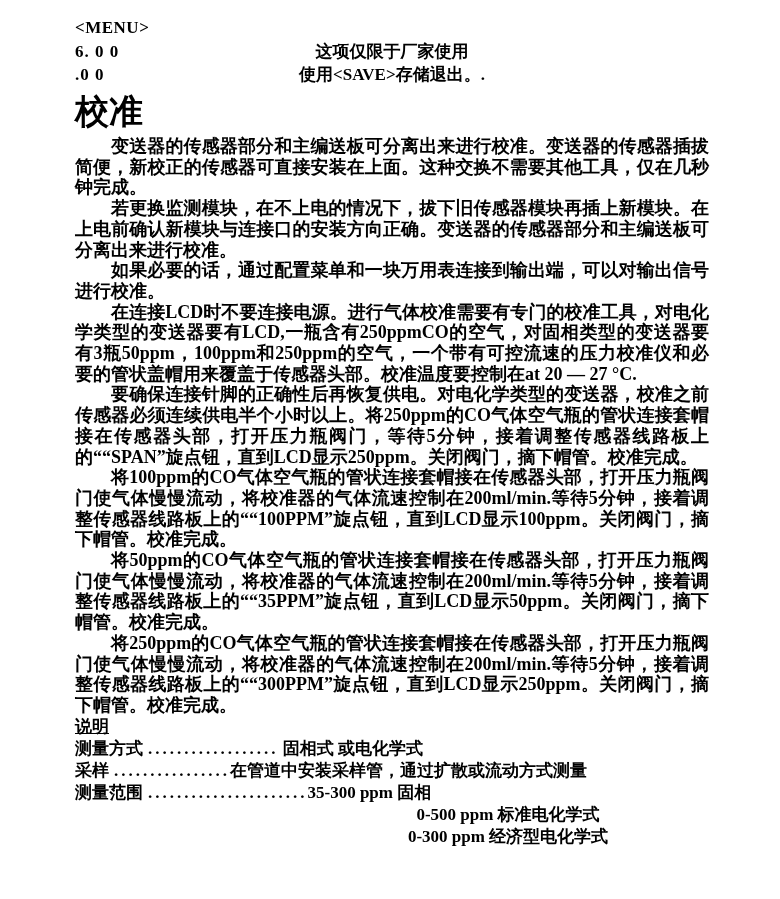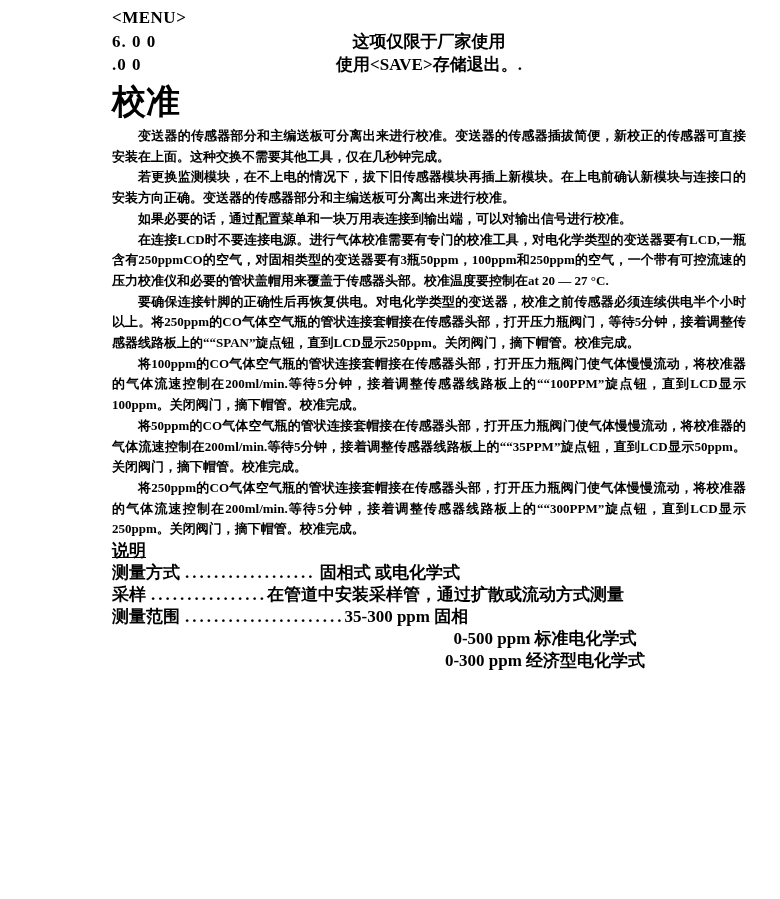--- a/index.html
+++ b/index.html
@@ -13,23 +13,22 @@
     width: 780px;
     height: 899px;
     background: #ffffff;
     color: #000000;
     font-family: "Liberation Serif", "DejaVu Serif", serif;
     font-weight: 700;
   }
   .content {
     position: absolute;
     left: 75px;
-    top: 6px;
+    top: 16px;
     width: 634px;
-    margin-left: 37px;
   }
   .menu-line {
     font-size: 17px;
     line-height: 24px;
     letter-spacing: 0.5px;
   }
   .hrow {
     position: relative;
     height: 23px;
     font-size: 17px;
@@ -46,21 +45,21 @@
     text-align: center;
   }
   h1.title {
     margin: 7px 0 5px 0;
     font-size: 34px;
     line-height: 38px;
     font-weight: 700;
   }
   p.body {
     margin: 0;
-    font-size: 13px;
+    font-size: 18px;
     line-height: 20.7px;
     text-align: justify;
     text-indent: 2em;
   }
   .notes-label {
     font-size: 17px;
     line-height: 22px;
     text-decoration: underline;
   }
   .spec-line {

